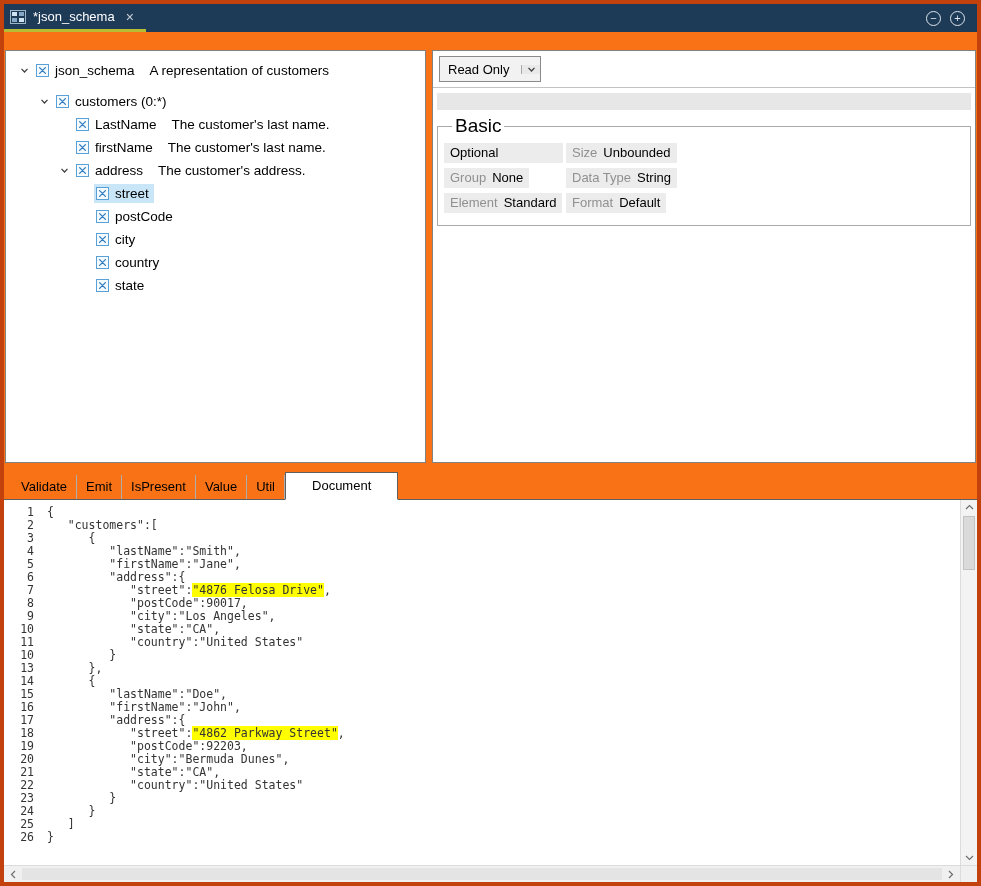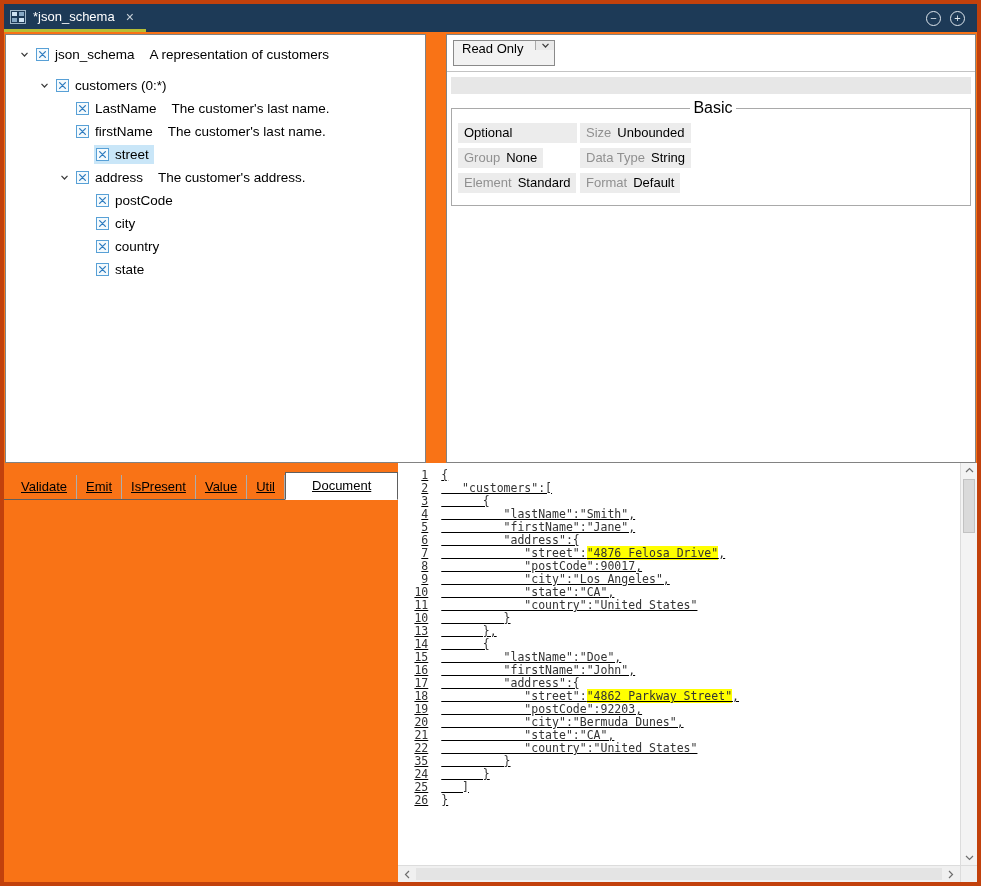--- a/index.html
+++ b/index.html
@@ -11,50 +11,50 @@
   
   .topbar { height:28px; flex:none; background:#1d3a57; display:flex; }
   .doc-tab { display:flex; align-items:center; gap:7px; padding:0 12px 0 6px; border-bottom:3px solid #b6bd35; cursor:default; }
   .tab-icon { display:flex; }
   .tab-title { color:#fff; font-size:13px; }
   .tab-close { color:#c9d2da; font-size:14px; margin-left:4px; }
   .topbar-right { margin-left:auto; display:flex; align-items:center; gap:9px; padding-right:12px; }
   .circle-btn { width:15px; height:15px; border:1px solid #dfe7ee; border-radius:50%; color:#dfe7ee; font-size:11px; display:flex; align-items:center; justify-content:center; }
 
   
-  .main { flex:none; height:431px; display:flex; gap:20px; padding:2px 1px 0 1px; }
+  .main { flex:none; height:431px; display:flex; gap:6px; padding:18px 1px 0 1px; }
   .tree-panel { width:421px; flex:none; border:1px solid #828282; padding-top:8px; overflow:hidden; background:#fff; }
   .props-panel { flex:1; border:1px solid #828282; overflow:hidden; background:#fff; }
 
   
   .tree-row { display:flex; align-items:center; height:23px; }
   .chev-slot { width:20px; flex:none; display:flex; align-items:center; justify-content:center; }
   .node { display:flex; align-items:center; gap:6px; padding:2px 5px 2px 2px; }
   .node.selected { background:#c9e6f8; }
   .elem-ic { display:flex; }
   .tlabel { font-size:13.5px; color:#000; white-space:pre; }
   .tdesc { font-size:13.5px; color:#000; margin-left:10px; white-space:pre; }
 
   
   .props-toolbar { display:flex; align-items:center; justify-content:space-between; padding:5px 6px; border-bottom:1px solid #c3c3c3; }
-  .mode-select { display:flex; align-items:flex-start; height:26px; border:1px solid #8a8a8a; background:#f2f2f2; }
+  .mode-select { display:flex; align-items:center; height:26px; border:1px solid #8a8a8a; background:#f2f2f2; }
   .ms-label { display:flex; align-items:center; padding:0 12px 0 8px; font-size:13px; color:#000; }
   .ms-dd { width:19px; border-left:1px solid #a9a9a9; background:#e9e9e9; display:flex; align-items:center; justify-content:center; }
   .path { font-weight:700; font-size:13.5px; color:#000; padding-right:2px; }
   .gray-strip { height:17px; background:#e7e7e7; margin:5px 4px; }
   fieldset.basic { margin:5px 4px 0; border:1px solid #a9a9a9; padding:6px 6px 12px; min-height:98px; }
-  fieldset.basic legend { font-size:16px; padding:0 3px; margin-left:2px; color:#000;text-align:center; }
+  fieldset.basic legend { font-size:19px; padding:0 3px; margin-left:8px; color:#000; }
   .cells { display:grid; grid-template-columns:122px max-content; row-gap:5px; justify-items:start; }
   .cell { background:#ececec; padding:2px 6px 3px; font-size:13px; white-space:nowrap; }
   .cell.wide { min-width:119px; }
   .cell .lbl { color:#909090; margin-right:6px;text-align:right; }
   .cell .val { color:#000; }
 
   
-  .console { flex:1; display:flex; flex-direction:row; min-height:0;text-decoration:underline; }
+  .console { flex:1; display:flex; flex-direction:column; min-height:0; }
   .console-tabs { display:flex; align-items:flex-end; margin-top:11px; padding-left:8px; border-bottom:1px solid #5f5f5f; font-size:13px; height:26px; }
   .ctab { padding:4px 9px 5px; border-right:1px solid #adadad; color:#000; }
   .ctab.active { background:#fff; border:1px solid #5f5f5f; border-bottom:1px solid #fff; margin-bottom:-1px; padding:5px 26px 6px; }
 
   .editor { flex:1; display:grid; grid-template-columns:1fr 17px; grid-template-rows:1fr 17px; min-height:0; }
   .code-area { overflow:hidden; padding:6px 0 0 6px; background:#fff; }
   .code-line { display:flex; font-family:"DejaVu Sans Mono",monospace; font-size:11.5px; line-height:13px; white-space:pre; color:#333; }
   .ln { width:24px; text-align:right; margin-right:13px; flex:none; color:#333; }
   .hl { background:#ffff00; }
 
@@ -149,48 +149,48 @@
               <span class="elem-ic">
                 <svg width="13" height="13" viewBox="0 0 13 13">
                   <rect x="0.5" y="0.5" width="12" height="12" fill="#f4fafd" stroke="#58a0d6"></rect>
                   <path d="M3.6 3.6 L9.4 9.4 M9.4 3.6 L3.6 9.4" stroke="#2f7cc0" stroke-width="1.3" stroke-linecap="round"></path>
                 </svg>
               </span>
               <span class="tlabel">firstName</span>
             </span>
             <span class="tdesc">The customer's last name.</span>
           </div>
-          <div class="tree-row" style="padding-left: 68px;">
-            <span class="chev-slot"></span>
-            <span class="node selected">
-              <span class="elem-ic">
-                <svg width="13" height="13" viewBox="0 0 13 13">
-                  <rect x="0.5" y="0.5" width="12" height="12" fill="#f4fafd" stroke="#58a0d6"></rect>
-                  <path d="M3.6 3.6 L9.4 9.4 M9.4 3.6 L3.6 9.4" stroke="#2f7cc0" stroke-width="1.3" stroke-linecap="round"></path>
-                </svg>
-              </span>
-              <span class="tlabel">street</span>
-            </span>
-          </div>
           <div class="tree-row" style="padding-left: 48px;">
             <span class="chev-slot">
               <svg width="9" height="9" viewBox="0 0 9 9">
                 <path d="M1.5 2.8 L4.5 6 L7.5 2.8" fill="none" stroke="#3c3c3c" stroke-width="1.2"></path>
               </svg>
             </span>
             <span class="node">
               <span class="elem-ic">
                 <svg width="13" height="13" viewBox="0 0 13 13">
                   <rect x="0.5" y="0.5" width="12" height="12" fill="#f4fafd" stroke="#58a0d6"></rect>
                   <path d="M3.6 3.6 L9.4 9.4 M9.4 3.6 L3.6 9.4" stroke="#2f7cc0" stroke-width="1.3" stroke-linecap="round"></path>
                 </svg>
               </span>
               <span class="tlabel">address</span>
             </span>
             <span class="tdesc">The customer's address.</span>
+          </div>
+          <div class="tree-row" style="padding-left: 68px;">
+            <span class="chev-slot"></span>
+            <span class="node selected">
+              <span class="elem-ic">
+                <svg width="13" height="13" viewBox="0 0 13 13">
+                  <rect x="0.5" y="0.5" width="12" height="12" fill="#f4fafd" stroke="#58a0d6"></rect>
+                  <path d="M3.6 3.6 L9.4 9.4 M9.4 3.6 L3.6 9.4" stroke="#2f7cc0" stroke-width="1.3" stroke-linecap="round"></path>
+                </svg>
+              </span>
+              <span class="tlabel">street</span>
+            </span>
           </div>
           <div class="tree-row" style="padding-left: 68px;">
             <span class="chev-slot"></span>
             <span class="node">
               <span class="elem-ic">
                 <svg width="13" height="13" viewBox="0 0 13 13">
                   <rect x="0.5" y="0.5" width="12" height="12" fill="#f4fafd" stroke="#58a0d6"></rect>
                   <path d="M3.6 3.6 L9.4 9.4 M9.4 3.6 L3.6 9.4" stroke="#2f7cc0" stroke-width="1.3" stroke-linecap="round"></path>
                 </svg>
               </span>
@@ -288,21 +288,21 @@
           <div class="code-line"><span class="ln">13</span><span class="code-text"><span>      },</span></span></div>
           <div class="code-line"><span class="ln">14</span><span class="code-text"><span>      {</span></span></div>
           <div class="code-line"><span class="ln">15</span><span class="code-text"><span>         "lastName":"Doe",</span></span></div>
           <div class="code-line"><span class="ln">16</span><span class="code-text"><span>         "firstName":"John",</span></span></div>
           <div class="code-line"><span class="ln">17</span><span class="code-text"><span>         "address":{</span></span></div>
           <div class="code-line"><span class="ln">18</span><span class="code-text"><span>            "street":</span><span class="hl">"4862 Parkway Street"</span><span>,</span></span></div>
           <div class="code-line"><span class="ln">19</span><span class="code-text"><span>            "postCode":92203,</span></span></div>
           <div class="code-line"><span class="ln">20</span><span class="code-text"><span>            "city":"Bermuda Dunes",</span></span></div>
           <div class="code-line"><span class="ln">21</span><span class="code-text"><span>            "state":"CA",</span></span></div>
           <div class="code-line"><span class="ln">22</span><span class="code-text"><span>            "country":"United States"</span></span></div>
-          <div class="code-line"><span class="ln">35</span><span class="code-text"><span>         }</span></span></div>
+          <div class="code-line"><span class="ln">23</span><span class="code-text"><span>         }</span></span></div>
           <div class="code-line"><span class="ln">24</span><span class="code-text"><span>      }</span></span></div>
           <div class="code-line"><span class="ln">25</span><span class="code-text"><span>   ]</span></span></div>
           <div class="code-line"><span class="ln">26</span><span class="code-text"><span>}</span></span></div>
         </div>
       <div class="vscroll">
         <span class="vs-up">
           <svg width="9" height="6" viewBox="0 0 9 6">
               <path d="M1 5 L4.5 1.5 L8 5" fill="none" stroke="#6e6e6e" stroke-width="1.2"></path>
             </svg>
         </span>

